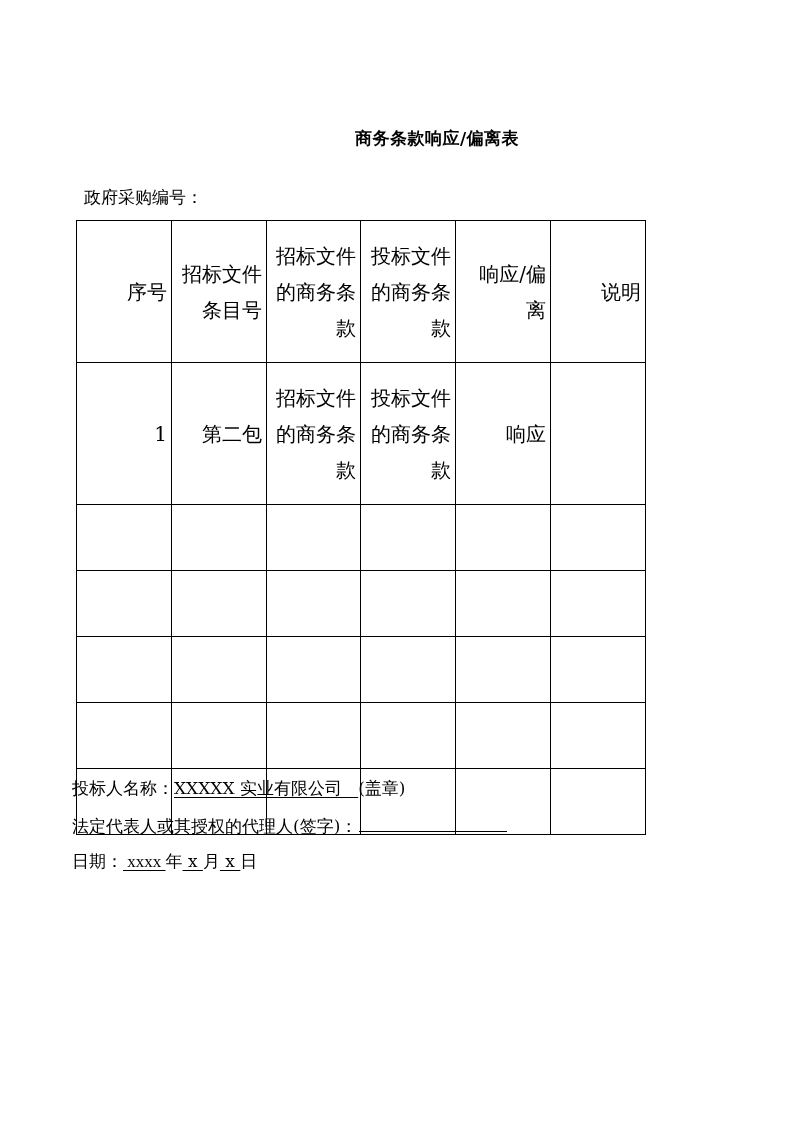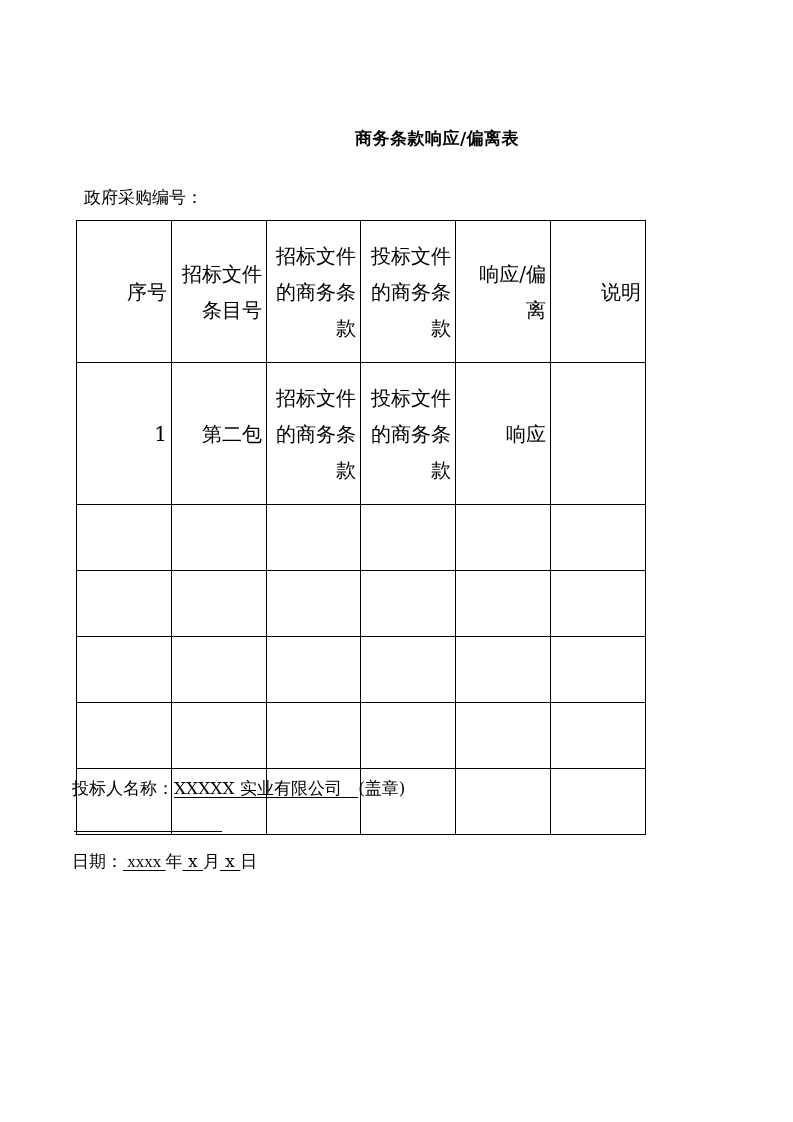--- a/index.html
+++ b/index.html
@@ -92,18 +92,18 @@
     <td></td>
   </tr>
 </tbody>
   </table>
 
 <div class="sig" style="top:777px;">
   <span>投标人名称：</span><span class="u" style="white-space:pre;">XXXXX 实业有限公司   </span><span>(盖章)</span>
 </div>
 
 <div class="sig" style="top:815px;">
-  <span class="blank"></span>
+  <span>法定代表人或其授权的代理人(签字)：</span><span class="blank"></span>
 </div>
 
 <div class="sig" style="top:850px;">
   <span>日期：</span><span class="u" style="white-space:pre;font-family:Liberation Serif, serif;"> xxxx </span><span>年</span><span class="u" style="white-space:pre;"> x </span><span>月</span><span class="u" style="white-space:pre;"> x </span><span>日</span>
 </div>
 
 </body></html>

